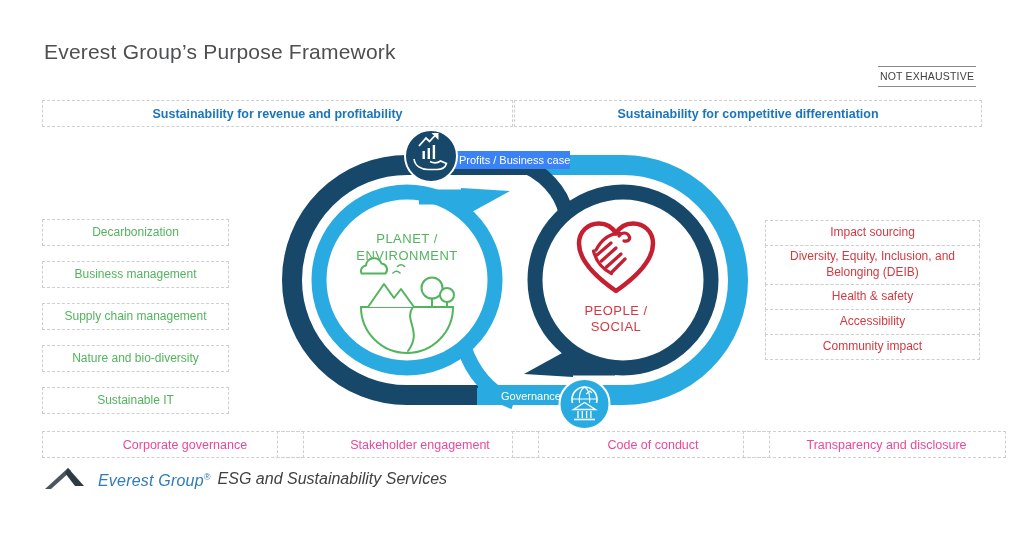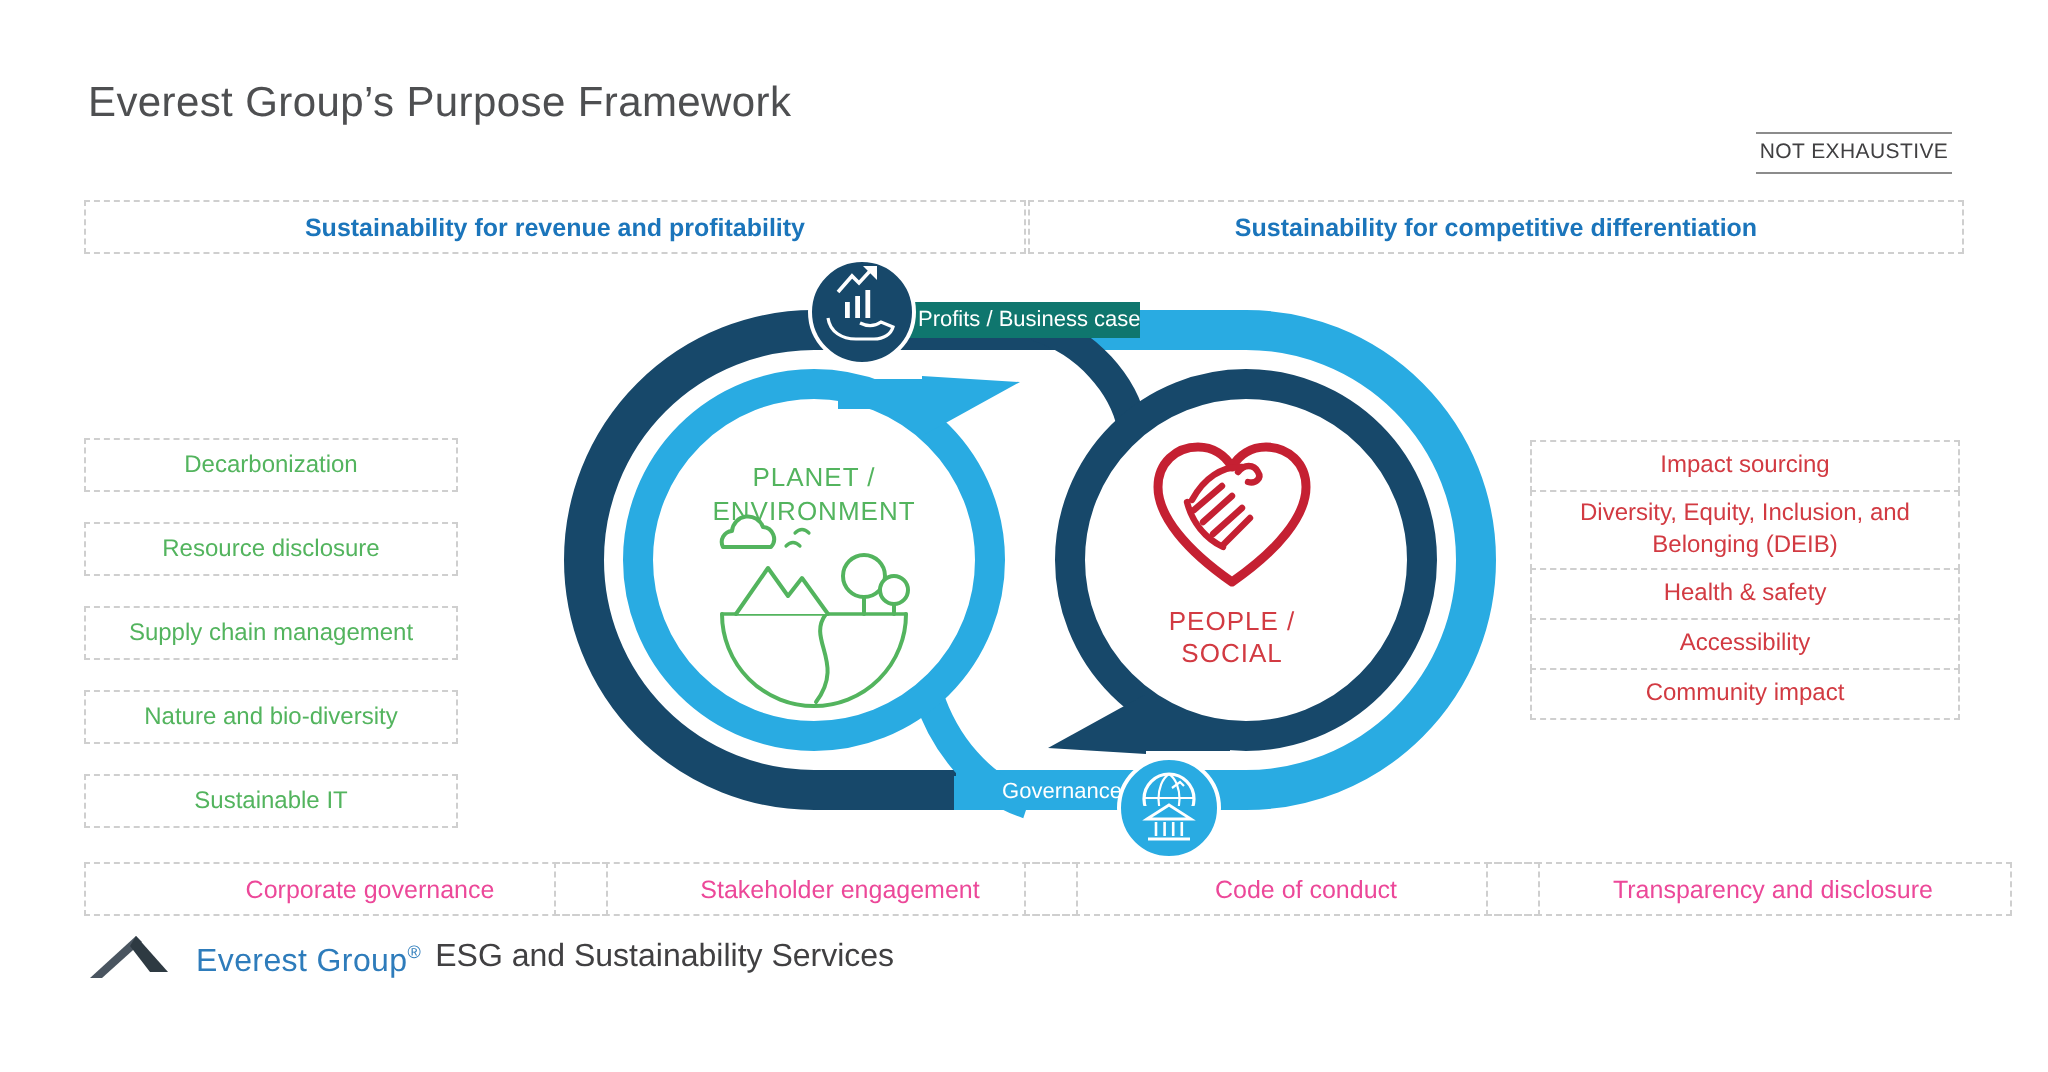--- a/index.html
+++ b/index.html
@@ -30,49 +30,49 @@
   
   .brow{top:431px;height:25px;border:1px dashed #cfcfcf;display:flex;align-items:center;justify-content:center;
         font-size:12.5px;color:#ec4899;padding-left:24px;}
   #b1{left:42px;width:236px;}
   #b2{left:277px;width:236px;}
   #b3{left:512px;width:232px;}
   #b4{left:743px;width:237px;}
   
   #loop-svg{left:250px;top:125px;}
   
-  #profits-bar{left:413px;top:151px;width:157px;height:18px;background:#0f766e;color:#fff;
+  #profits-bar{left:413px;top:151px;width:157px;height:18px;background:#3b82f6;color:#fff;
                font-size:11px;line-height:18px;padding-left:46px;box-sizing:border-box;white-space:nowrap;}
   #governance-bar{left:477px;top:388px;width:108px;height:17px;background:#29ABE2;color:#fff;
                   font-size:11px;line-height:17px;text-align:center;}
   #planet-label{left:317px;top:230px;width:180px;text-align:center;color:#53B45E;
                 font-size:13px;line-height:17px;letter-spacing:.5px;}
   #people-label{left:526px;top:303px;width:180px;text-align:center;color:#D23A42;
                 font-size:13px;line-height:16px;letter-spacing:.5px;}
   
-  #footer{left:44px;top:462px;display:flex;align-items:flex-end;}
+  #footer{left:44px;top:462px;display:flex;align-items:flex-end;font-style:italic;}
   #brand{font-size:16px;color:#2E7CBB;letter-spacing:.2px;margin-left:4px;}
   #brand sup{font-size:9px;}
   #tagline{font-size:16px;color:#414042;margin-left:7px;padding-bottom:2px;}
 </style>
 </head>
 <body>
 
 <div id="stage">
 
   <div class="abs" id="page-title">Everest Group’s Purpose Framework</div>
 
   <div class="abs" id="note">NOT EXHAUSTIVE</div>
 
   <div class="abs hdr" id="hdr1">Sustainability for revenue and profitability</div>
   <div class="abs hdr" id="hdr2">Sustainability for competitive differentiation</div>
 
   <div class="abs sidelist" id="left-list">
     <div class="cell">Decarbonization</div>
-    <div class="cell">Resource disclosure</div>
+    <div class="cell">Business management</div>
     <div class="cell">Supply chain management</div>
     <div class="cell">Nature and bio-diversity</div>
     <div class="cell">Sustainable IT</div>
   </div>
 
   <div class="abs sidelist" id="right-list">
     <div class="cell">Impact sourcing</div>
     <div class="cell tall">Diversity, Equity, Inclusion, and Belonging (DEIB)</div>
     <div class="cell">Health &amp; safety</div>
     <div class="cell">Accessibility</div>

